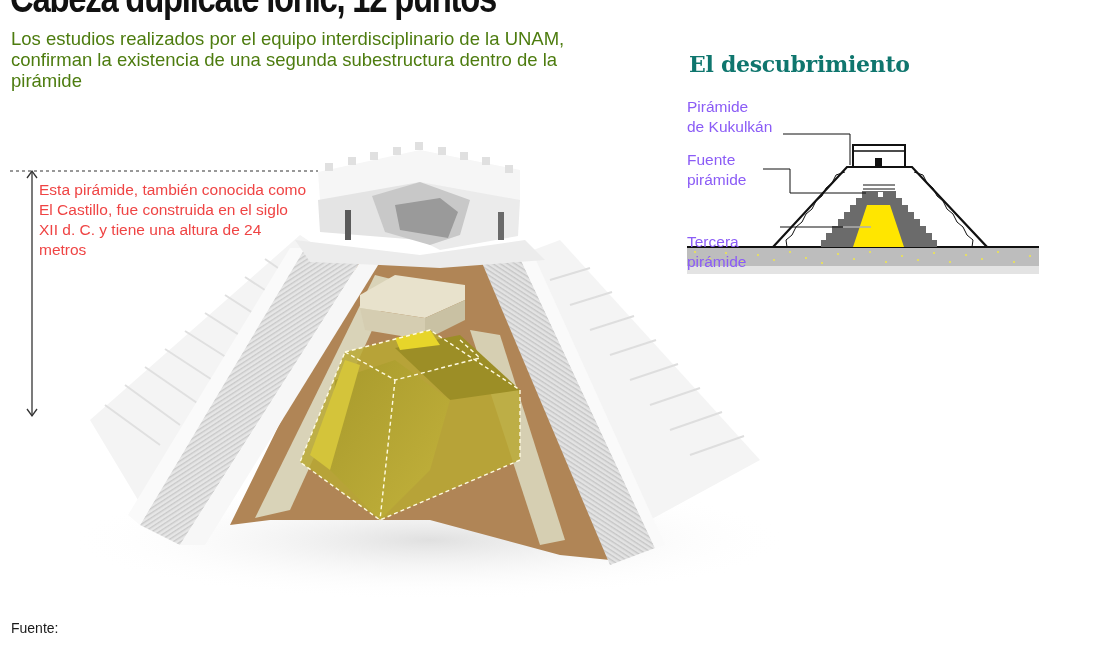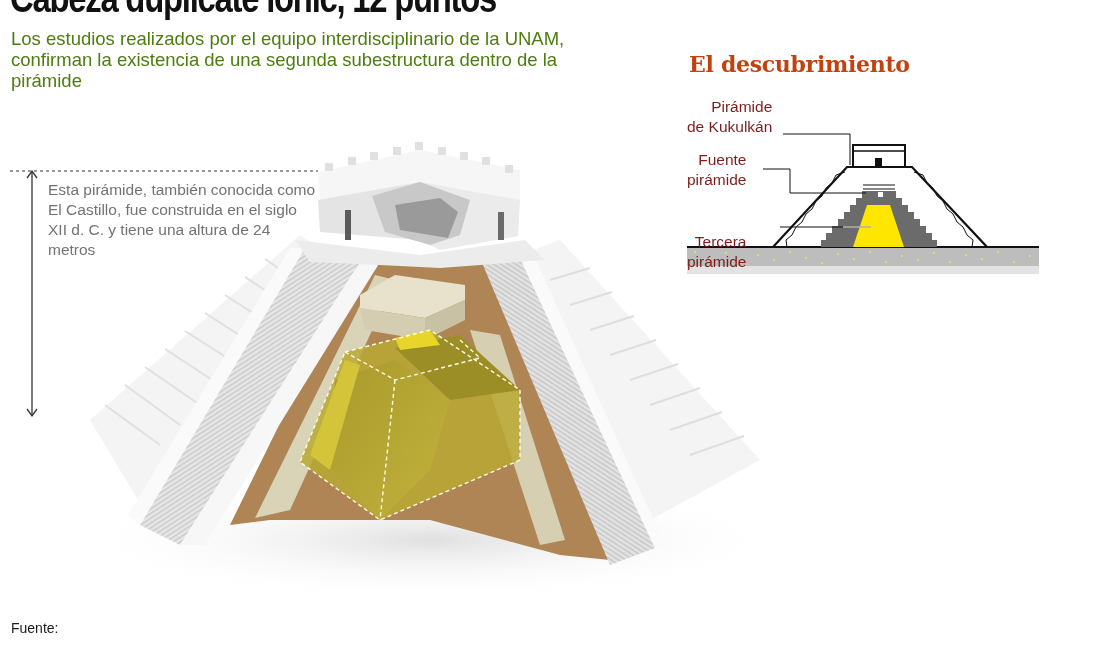--- a/index.html
+++ b/index.html
@@ -1,22 +1,22 @@
 <!DOCTYPE html>
 <html><head>
 <meta charset="utf-8">
 <style>
   html, body { margin: 0; padding: 0; background: #ffffff; }
   body { width: 1100px; height: 666px; position: relative; overflow: hidden; font-family: "Liberation Sans", sans-serif; color: #1a1a1a; }
   .title { position: absolute; left: 10px; top: -24px; font-family: "Liberation Sans", sans-serif; font-weight: bold; font-size: 40px; letter-spacing: -1.5px; transform: scaleX(0.82); transform-origin: left top; white-space: nowrap; color: #111; }
   .subtitle { position: absolute; left: 11px; top: 28px; width: 620px; font-size: 18.5px; line-height: 21px; color: #4d7c0f; }
-  .annot { position: absolute; left: 48px; top: 180px; width: 270px; font-size: 15.5px; line-height: 20px; color: #737373; }
+  .annot { position: absolute; left: 39px; top: 180px; width: 270px; font-size: 15.5px; line-height: 20px; color: #ef4444; }
   .source { position: absolute; left: 11px; top: 620px; font-size: 14px; color: #1a1a1a; }
-  .dlg-title { position: absolute; left: 689px; top: 51px; font-family: "DejaVu Serif", serif; font-weight: bold; font-size: 22px; letter-spacing: -0.3px; color: #c2410c; }
-  .dlg-label { position: absolute; left: 687px; font-size: 15.5px; line-height: 20px; color: #7f1d1d; text-align: right; }
+  .dlg-title { position: absolute; left: 689px; top: 51px; font-family: "DejaVu Serif", serif; font-weight: bold; font-size: 22px; letter-spacing: -0.3px; color: #0f766e; }
+  .dlg-label { position: absolute; left: 687px; font-size: 15.5px; line-height: 20px; color: #8b5cf6; }
   svg { position: absolute; left: 0; top: 0; }
 </style>
 </head>
 <body>
 
 <div class="title">Cabeza duplicate ionic, 12 puntos</div>
 <div class="subtitle">Los estudios realizados por el equipo interdisciplinario de la UNAM, confirman la existencia de una segunda subestructura dentro de la pirámide</div>
 
 <svg width="1100" height="666" viewBox="0 0 1100 666">
   <defs>

